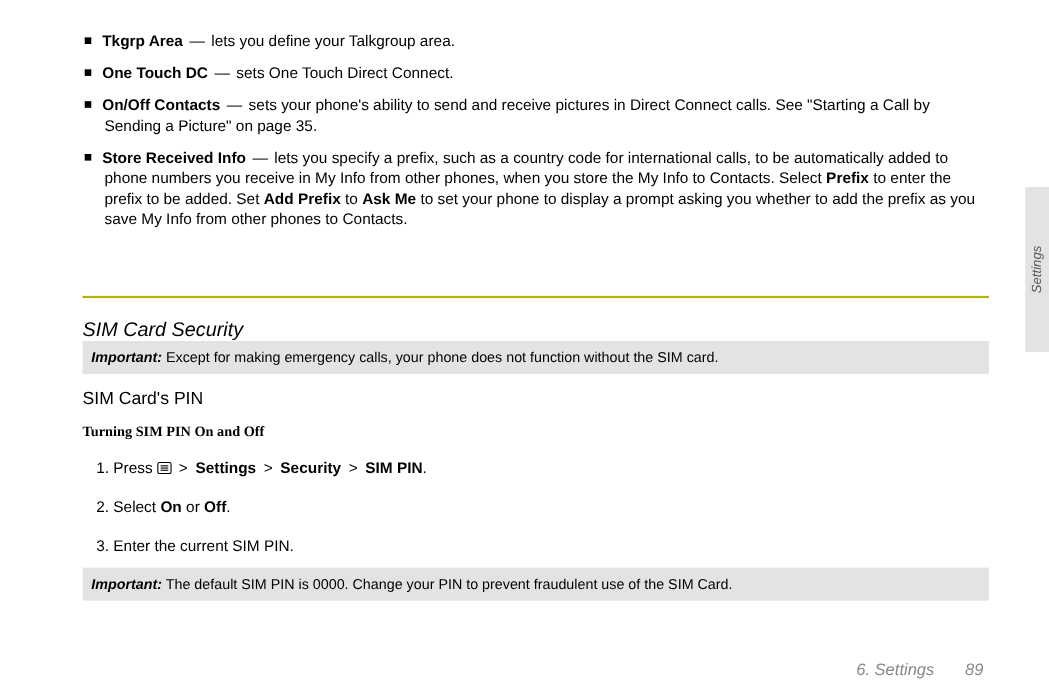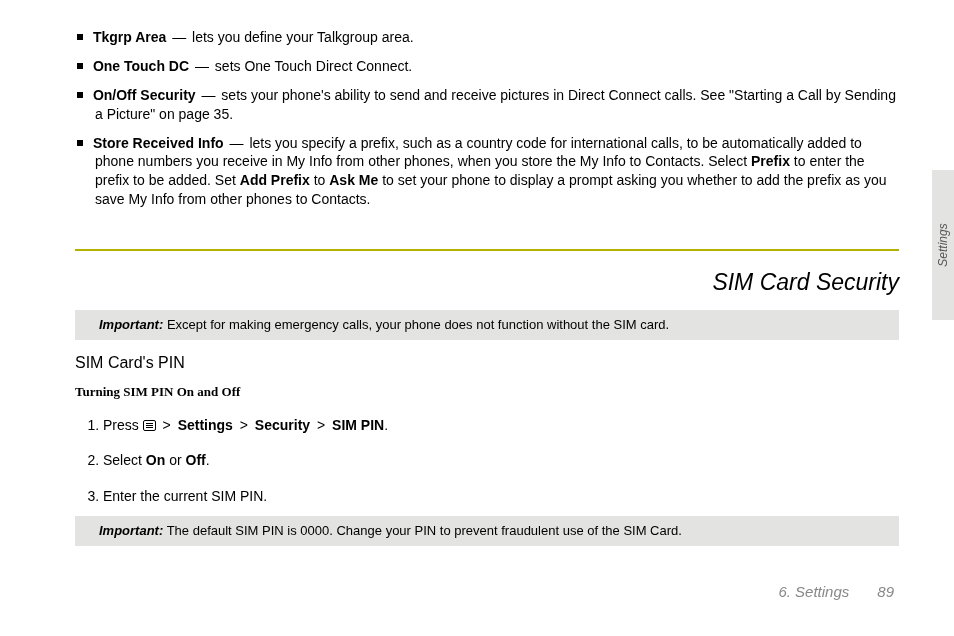--- a/index.html
+++ b/index.html
@@ -42,33 +42,31 @@
       padding-bottom: 8px;
     }
     .h2-underline {
       height: 2px;
       background: #b3b200;
       margin-bottom: 18px;
     }
     h3 {
       font-style: italic;
       font-weight: normal;
-      font-size: 23px;
-      margin-bottom: 14px;
-      text-align: right;
+      font-size: 18px;
     }
     h4 {
       font-weight: normal;
       font-size: 16px;
       margin-bottom: 0;
     }
     h5.sub { font-weight: bold; font-size: 13px; margin: 12px 0 10px; font-family: Liberation Serif, serif; }
     .note-box {
       background: #e3e3e1;
-      padding: 6px 8px 6px 24px;
+      padding: 6px 8px 6px 8px;
       font-size: 13px;
       margin-bottom: 14px;
       line-height: 1.35;
     }
     .note-label { font-style: italic; font-weight: bold; }
     .para { line-height: 1.35; margin-bottom: 12px; }
     ol.steps { list-style: decimal; padding-left: 28px; }
     ol.steps li { margin-bottom: 10px; line-height: 1.4; margin-top: 16px; }
     .nav-chain .sep { margin: 0 3px; }
     .menu-icon {
@@ -99,21 +97,21 @@
     }
     .side-tab span {
       transform: rotate(-90deg);
       font-style: italic;
       font-size: 12px;
       white-space: nowrap;
       color: #555;
     }
     .footer {
       position: absolute;
-      bottom: 36px;
+      bottom: 18px;
       right: 60px;
       font-style: italic;
       font-size: 15px;
       color: #888;
       display: flex;
       gap: 28px;
     }
   </style>
 </head>
 <body>
@@ -131,21 +129,21 @@
     <div class="bullet-item">
       <span class="bullet-marker"></span>
       <span class="bold">One Touch DC</span>
       <span class="dash">—</span>
       <span>sets One Touch Direct Connect.</span>
     </div>
 
 
     <div class="bullet-item">
       <span class="bullet-marker"></span>
-      <span class="bold">On/Off Security</span>
+      <span class="bold">On/Off Contacts</span>
       <span class="dash">—</span>
       <span>sets your phone's ability to send and receive pictures in Direct Connect calls. See "Starting a Call by Sending a Picture" on page 35.</span>
     </div>
 
     <div class="bullet-item">
       <span class="bullet-marker"></span>
       <span class="bold">Store Received Info</span>
       <span class="dash">—</span>
       <span>lets you specify a prefix, such as a country code for international calls, to be automatically added to phone numbers you receive in My Info from other phones, when you store the My Info to Contacts. Select </span><span class="bold">Prefix</span><span> to enter the prefix to be added. Set </span><span class="bold">Add Prefix</span><span> to </span><span class="bold">Ask Me</span><span> to set your phone to display a prompt asking you whether to add the prefix as you save My Info from other phones to Contacts.</span>
     </div>

